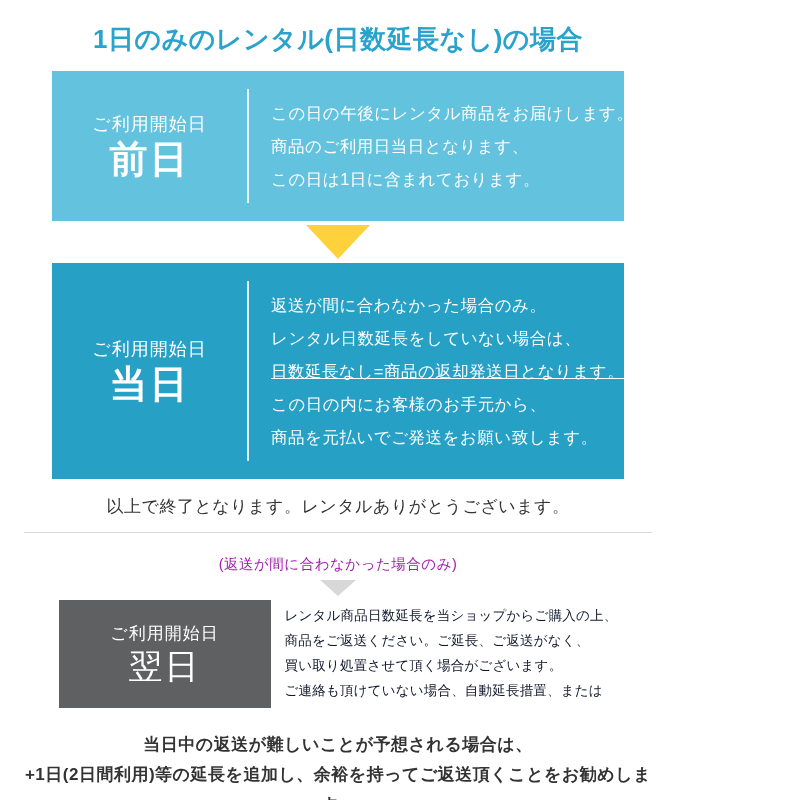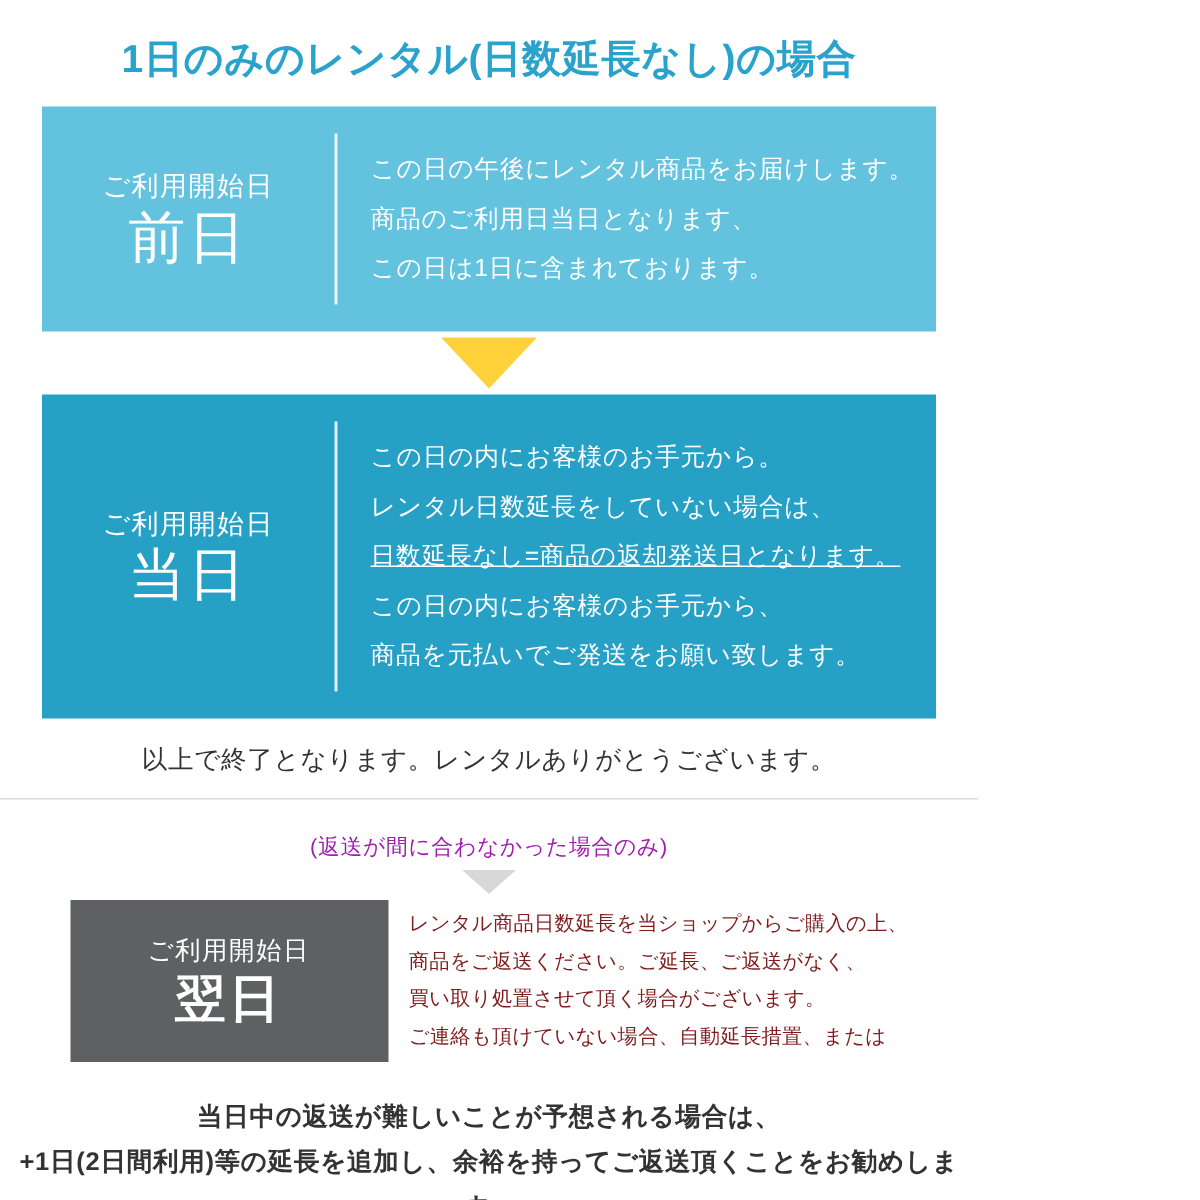--- a/index.html
+++ b/index.html
@@ -12,20 +12,21 @@
     background: #ffffff;
     font-family: "Liberation Sans", sans-serif;
     color: #333333;
     overflow: hidden;
   }
   .page {
     position: relative;
     width: 652px;
     height: 800px;
     box-sizing: border-box;
+    padding-left: 24px;
   }
 
   
   .title {
     text-align: center;
     font-size: 26px;
     font-weight: bold;
     color: #29a3cc;
     letter-spacing: 0.5px;
     padding-top: 22px;
@@ -57,21 +58,21 @@
   }
   .day-label .small {
     display: block;
     font-size: 18px;
     line-height: 1.5;
     letter-spacing: 1px;
   }
   .day-label .big {
     display: block;
     font-size: 38px;
-    font-weight: normal;
+    font-weight: bold;
     line-height: 1.15;
     letter-spacing: 2px;
   }
 
   .divider {
     width: 2px;
     align-self: stretch;
     margin: 18px 0;
     background: rgba(255,255,255,0.85);
     flex: 0 0 2px;
@@ -158,29 +159,29 @@
     align-items: center;
     box-sizing: border-box;
   }
   .gray-label .small {
     font-size: 17px;
     letter-spacing: 1px;
     line-height: 1.4;
   }
   .gray-label .big {
     font-size: 34px;
-    font-weight: bold;
+    font-weight: normal;
     letter-spacing: 2px;
     line-height: 1.2;
   }
   .gray-text {
     padding-left: 14px;
     font-size: 13.5px;
     line-height: 1.85;
-    color: #7f1d1d;
+    color: #0f172a;
     letter-spacing: 0.2px;
   }
 
   
   .bottom-msg {
     text-align: center;
     padding-top: 22px;
     font-size: 17px;
     font-weight: bold;
     color: #333333;
@@ -212,21 +213,21 @@
     <div class="arrow-yellow"></div>
   </div>
 
   <div class="block block-dark">
     <div class="day-label">
       <span class="small">ご利用開始日</span>
       <span class="big">当日</span>
     </div>
     <div class="divider"></div>
     <div class="lines">
-      <div class="line">この日の内にお客様のお手元から。</div>
+      <div class="line">返送が間に合わなかった場合のみ。</div>
       <div class="line">レンタル日数延長をしていない場合は、</div>
       <div class="line underline">日数延長なし=商品の返却発送日となります。</div>
       <div class="line">この日の内にお客様のお手元から、</div>
       <div class="line">商品を元払いでご発送をお願い致します。</div>
     </div>
   </div>
 
   <div class="closing">以上で終了となります。レンタルありがとうございます。</div>
 
   <div class="sep"></div>

